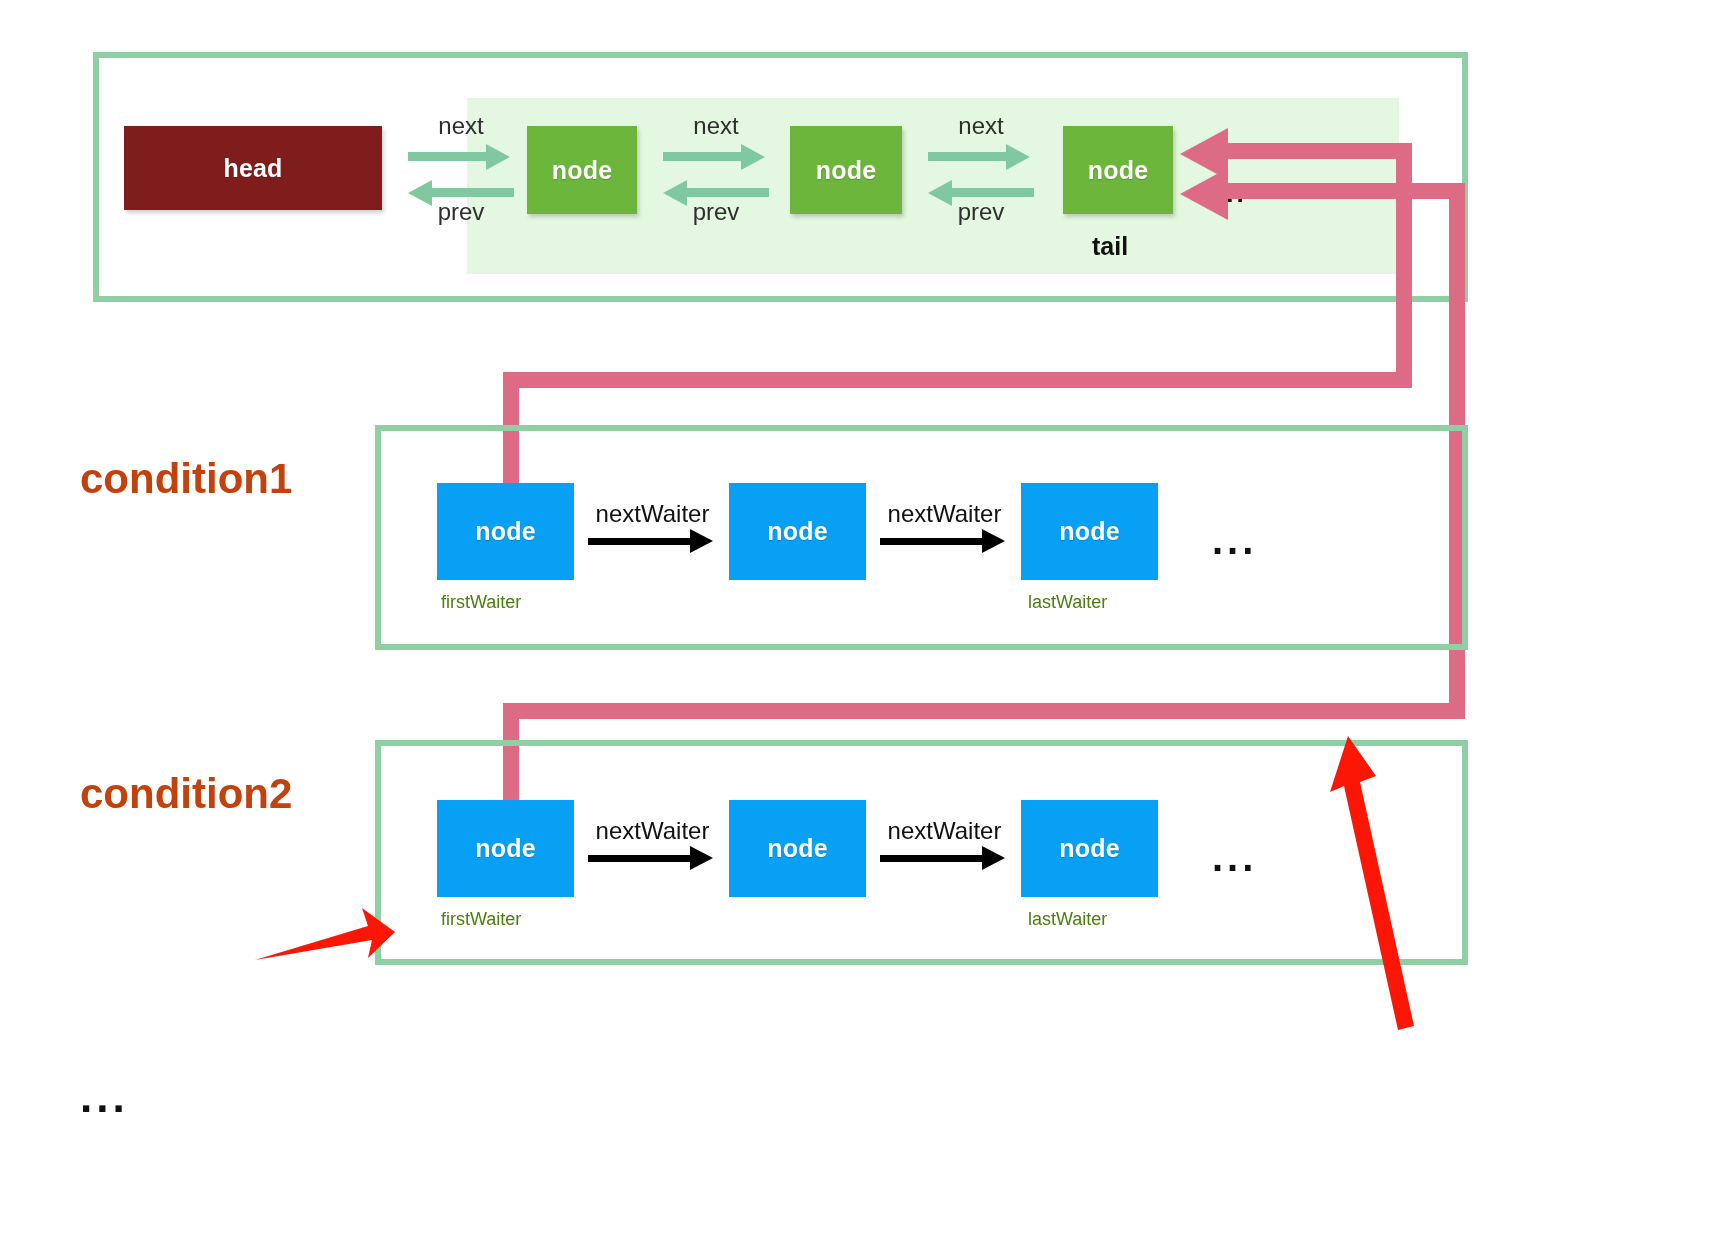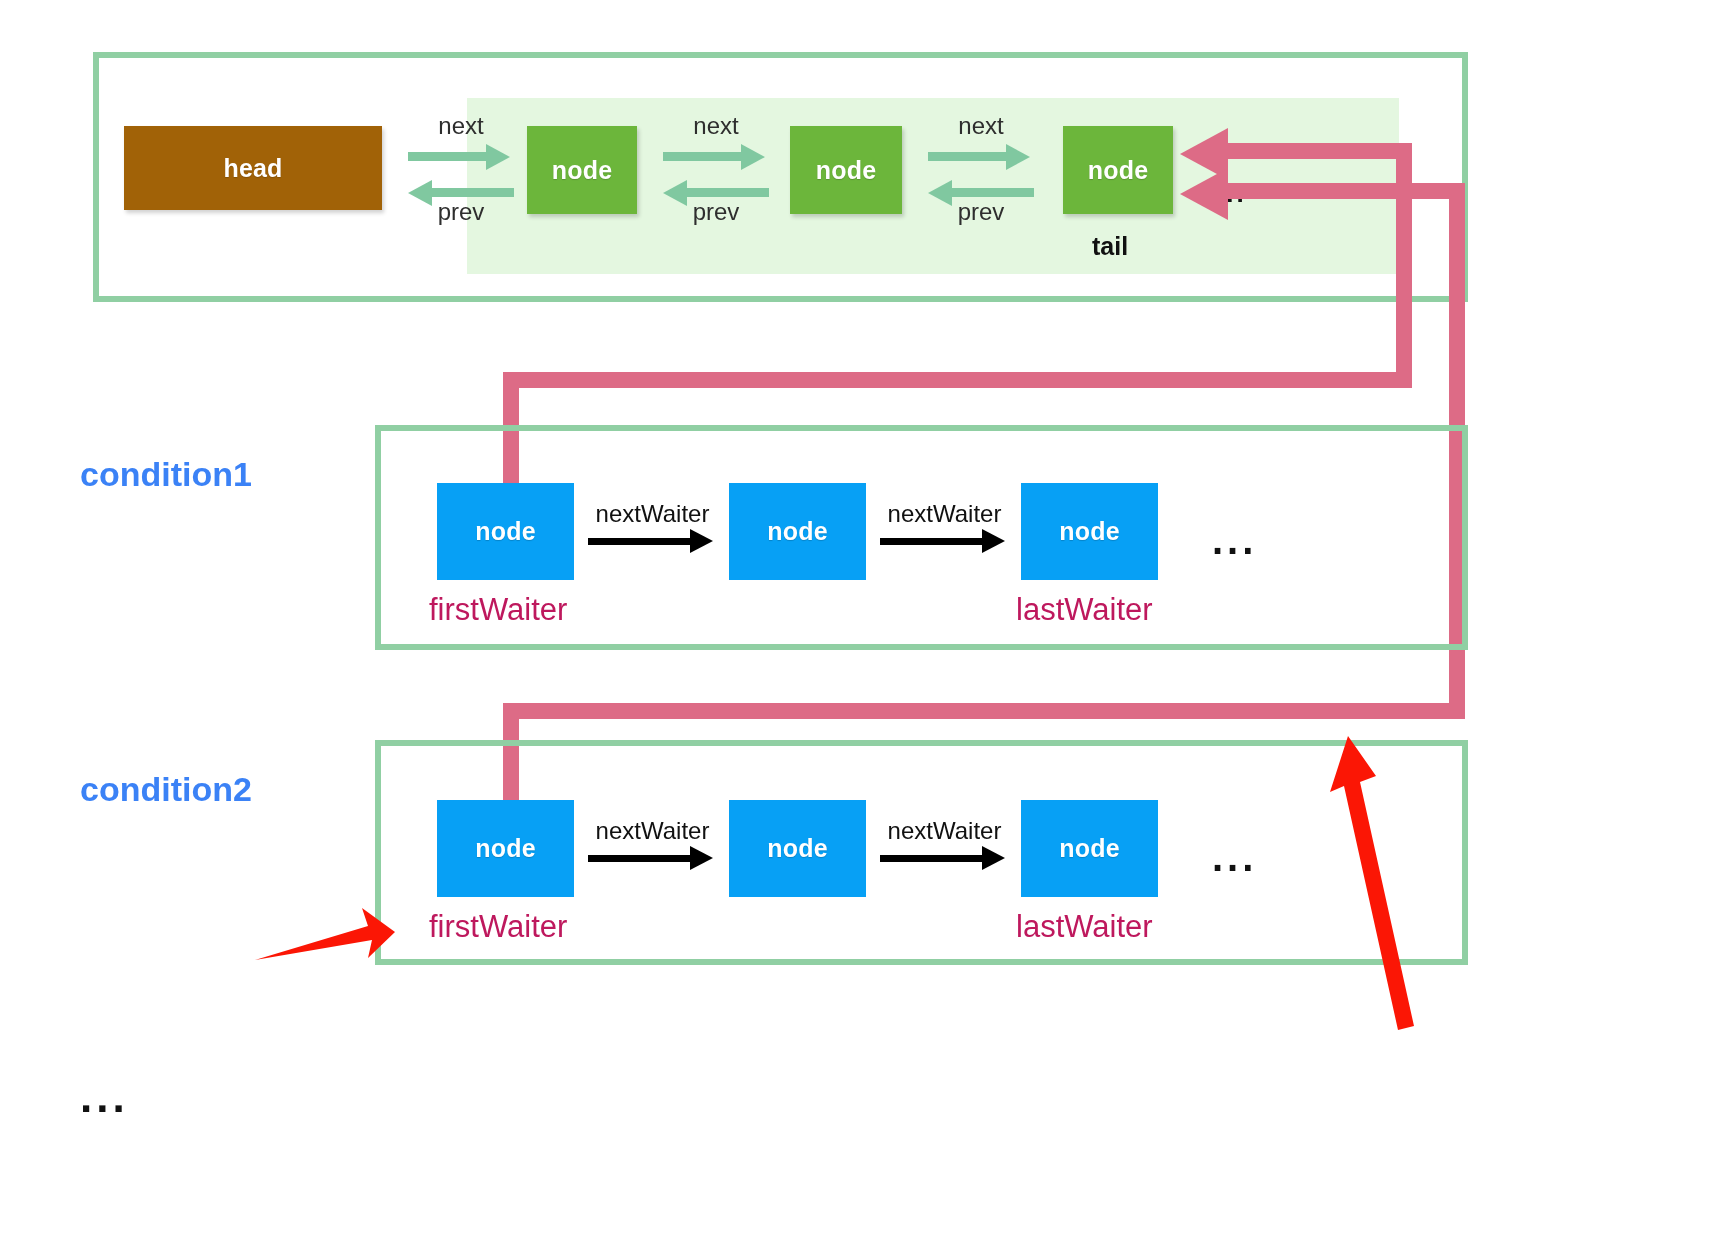--- a/index.html
+++ b/index.html
@@ -24,21 +24,21 @@
     background:#e4f7e0;
   }
 
   
   .box{
     position:absolute;box-sizing:border-box;
     display:flex;align-items:center;justify-content:center;
     color:#ffffff;font-weight:bold;letter-spacing:.2px;
     text-shadow:0 1px 1px rgba(0,0,0,.18);
   }
-  .box-head{background:#a16207;box-shadow:2px 3px 4px rgba(0,0,0,.18);font-size:25px;}
+  .box-head{background:#7f1d1d;box-shadow:2px 3px 4px rgba(0,0,0,.18);font-size:25px;}
   .box-node-green{background:#6cb63b;box-shadow:2px 3px 4px rgba(0,0,0,.18);font-size:25px;}
   .box-node-blue{background:#07a0f5;font-size:25px;}
 
   
   .arrow-row{position:absolute;width:106px;height:100px;}
   .arrow-label{
     position:absolute;left:0;width:106px;text-align:center;
     font-size:24px;color:#2e2e2e;font-weight:normal;
   }
   .lbl-next{top:-6px;text-align:center;}
@@ -61,37 +61,37 @@
   
   .tag-blocking{
     position:absolute;left:747px;top:243px;width:192px;height:46px;
     border:5px solid #ff1200;background:#e4f7e0;box-sizing:border-box;
     display:flex;align-items:center;justify-content:center;
     color:#239b1f;font-size:27px;font-weight:bold;
   }
 
   
   .sub-label{position:absolute;font-size:25px;font-weight:bold;color:#111;}
-  .plain-label{position:absolute;font-size:31px;color:#be185d;font-weight:normal;}
+  .plain-label{position:absolute;font-size:18px;color:#4d7c0f;font-weight:normal;margin-left:12px;}
 
   
   .dots{position:absolute;font-size:40px;font-weight:bold;color:#111;letter-spacing:4px;line-height:1;}
   .dots-small{position:absolute;font-size:26px;font-weight:bold;color:#111;letter-spacing:3px;line-height:1;}
 
   
   .bk-arrow{position:absolute;height:7px;background:#000;}
   .bk-head{
     position:absolute;width:0;height:0;
     border-top:12px solid transparent;border-bottom:12px solid transparent;
     border-left:23px solid #000;
   }
   .bk-label{position:absolute;font-size:24px;color:#111;text-align:center;}
 
   
-  .cond-title{position:absolute;font-size:34px;font-weight:bold;color:#3b82f6;}
+  .cond-title{position:absolute;font-size:42px;font-weight:bold;color:#c2410c;}
 
   
   .pink{position:absolute;background:#dd6b86;}
   .pink-head{position:absolute;width:0;height:0;}
 
   
   .red-text{
     position:absolute;color:#fb1605;font-weight:normal;
     font-family:"DejaVu Sans","Liberation Sans",sans-serif;
   }

